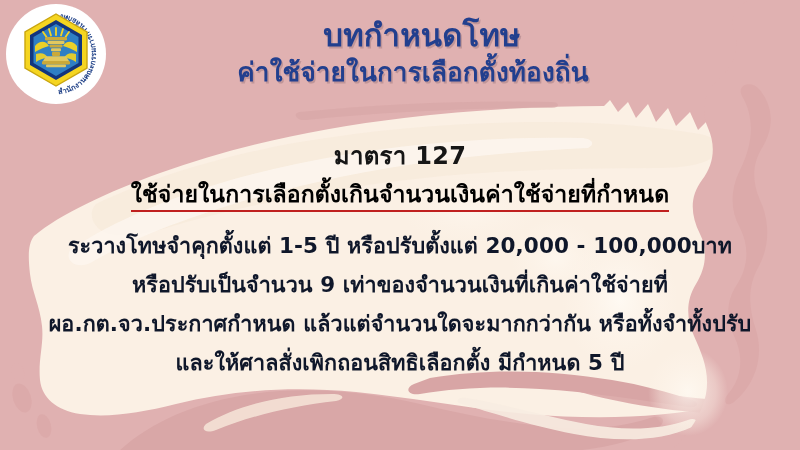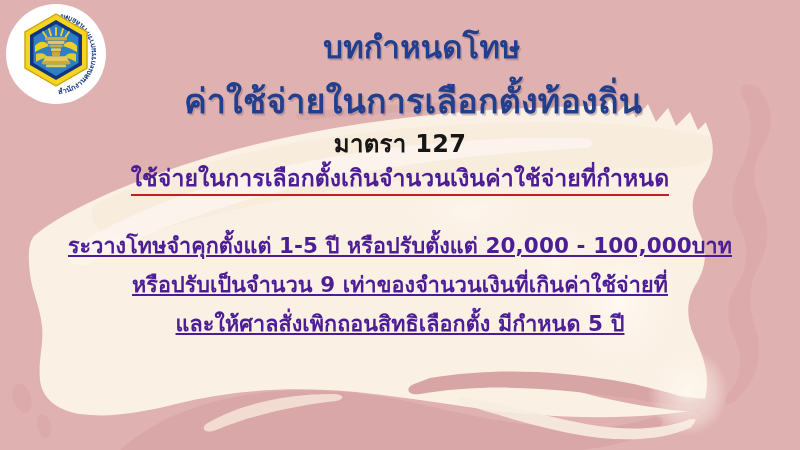--- a/index.html
+++ b/index.html
@@ -40,80 +40,79 @@
   
   .headline-block {
     position: absolute;
     left: 0;
     right: 0;
     top: 16px;
     z-index: 5;
     text-align: center;
   }
   .headline {
-    margin: 12px;
+    margin: 0;
     color: #223f8e;
     font-weight: 700;
     font-size: 31px;
     line-height: 1.28;
     letter-spacing: .2px;
     text-shadow: 1.5px 2px 0 rgba(140,105,112,.38);
     padding-left: 44px;
   }
   .headline.l2 {
-    font-size: 34px;
+    font-size: 26px;
     padding-left: 26px;
   }
 
   .section-no {
     position: absolute;
     left: 0; right: 0;
     top: 120px;
     z-index: 5;
     text-align: center;
-    margin: 4px;
+    margin: 16px;
     color: #161616;
     font-weight: 700;
     font-size: 24px;
     letter-spacing: .3px;
   }
 
   .red-rule {
     position: absolute;
     left: 0; right: 0;
     top: 160px;
     z-index: 5;
     text-align: center;
-    margin: 0;
-    color: #4c1d95;
+    margin: 16px;
+    color: #000000;
     font-weight: 700;
     font-size: 23px;
     letter-spacing: .1px;
   }
   .red-rule span {
     border-bottom: 2.5px solid #c0201f;
     padding-bottom: 3px;
   }
 
   
   .body-block {
     position: absolute;
     left: 0; right: 0;
     top: 232px;
     z-index: 5;
     text-align: center;
   }
   .body-line {
     margin: 0 0 11px 0;
-    color: #4c1d95;
+    color: #0f172a;
     font-weight: 700;
     font-size: 21.5px;
     line-height: 1.3;
     letter-spacing: .1px;
-    text-decoration: underline;
   }
   .body-line:last-child { margin-bottom: 0; }
 </style>
 </head>
 <body>
 
 <div id="poster">
 
   <div class="paint-layer">
     <svg viewBox="0 0 800 450" xmlns="http://www.w3.org/2000/svg" aria-hidden="true">
@@ -308,16 +307,17 @@
 
   <div class="section-no">มาตรา 127</div>
 
   <div class="red-rule">
     <span>ใช้จ่ายในการเลือกตั้งเกินจำนวนเงินค่าใช้จ่ายที่กำหนด</span>
   </div>
 
   <div class="body-block">
     <p class="body-line">ระวางโทษจำคุกตั้งแต่ 1-5 ปี หรือปรับตั้งแต่ 20,000 - 100,000บาท</p>
     <p class="body-line">หรือปรับเป็นจำนวน 9 เท่าของจำนวนเงินที่เกินค่าใช้จ่ายที่</p>
+    <p class="body-line">ผอ.กต.จว.ประกาศกำหนด แล้วแต่จำนวนใดจะมากกว่ากัน หรือทั้งจำทั้งปรับ</p>
     <p class="body-line">และให้ศาลสั่งเพิกถอนสิทธิเลือกตั้ง มีกำหนด 5 ปี</p>
   </div>
 
 </div>
 
 </body></html>

